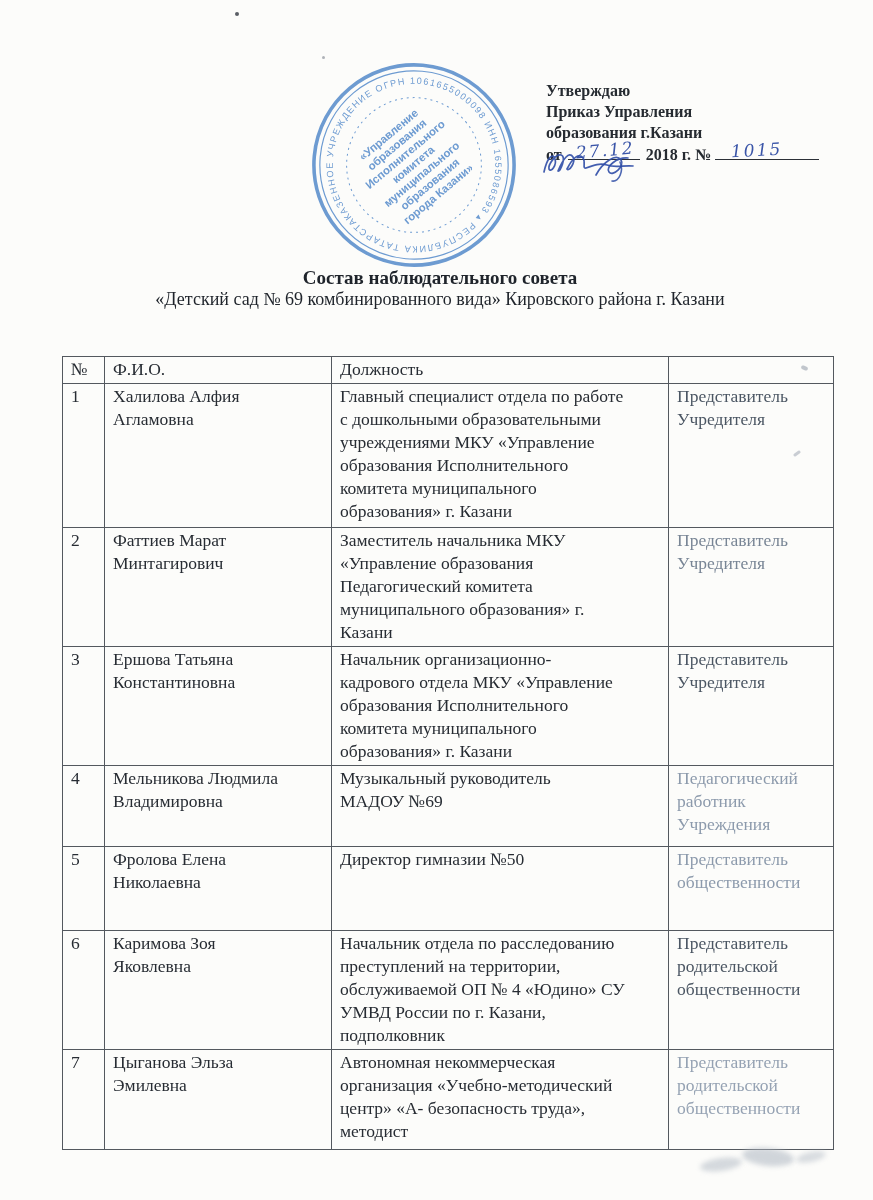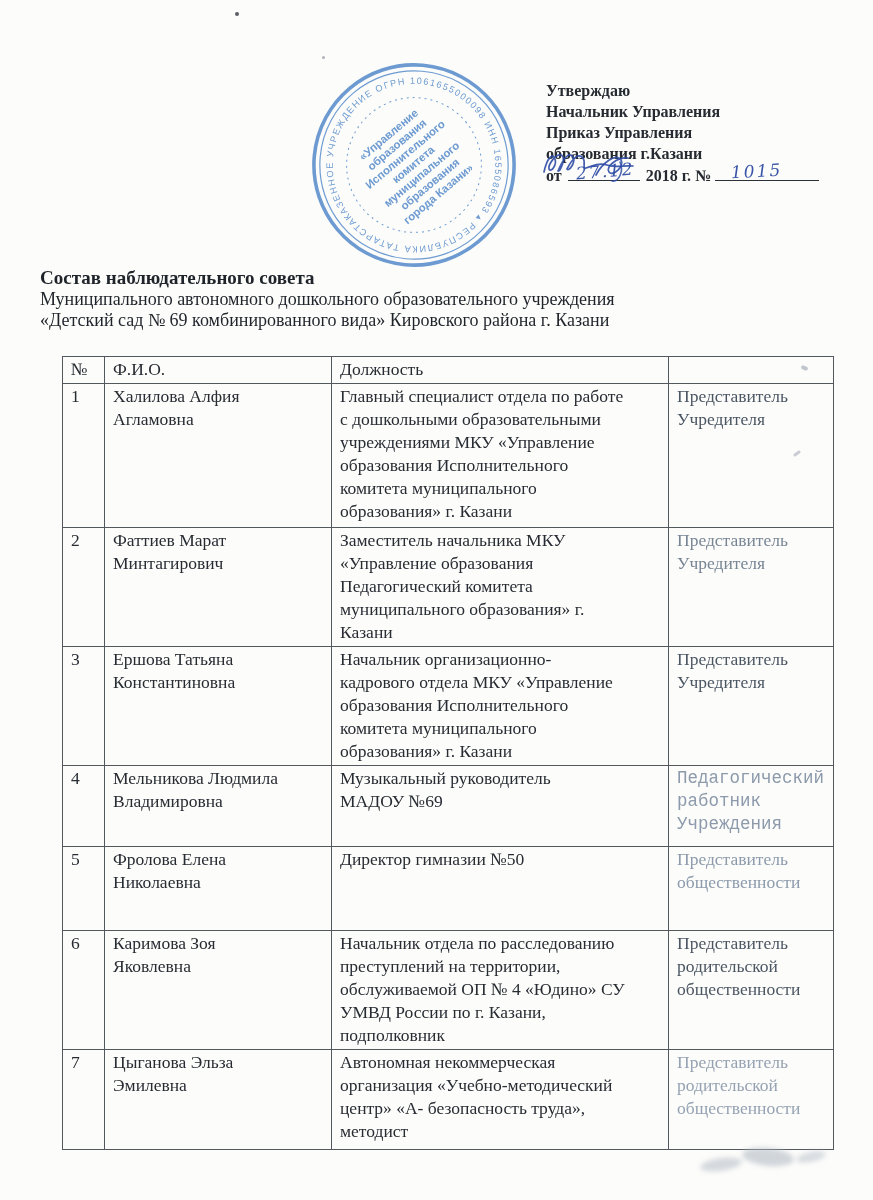--- a/index.html
+++ b/index.html
@@ -17,21 +17,21 @@
   .handwritten{position:absolute;left:8px;bottom:-2px;font-weight:normal;font-style:italic;
                color:#3a55a8;font-size:17px;letter-spacing:2px;transform:rotate(-5deg);
                font-family:"DejaVu Serif",serif;white-space:nowrap;}
   .num-blank .handwritten{transform:rotate(-3deg);left:16px;}
   .signature-svg{position:absolute;left:-6px;top:62px;pointer-events:none;}
 
   
   .stamp{position:absolute;left:305px;top:56px;width:218px;height:218px;}
 
   
-  .title-block{position:absolute;left:40px;top:267px;width:800px;
+  .title-block{position:absolute;left:40px;top:267px;width:800px;text-align:center;
                color:#1f242b;font-size:18px;line-height:21.5px;}
   .title-line1{font-weight:bold;font-size:19px;}
 
   
   table.doc{position:absolute;left:62px;top:356px;width:771px;border-collapse:collapse;
             table-layout:fixed;font-size:17.5px;line-height:23px;color:#272c33;}
   table.doc col.c-num{width:42px;}
   table.doc col.c-name{width:227px;}
   table.doc col.c-pos{width:337px;}
   table.doc col.c-role{width:165px;}
@@ -40,21 +40,21 @@
   table.doc thead tr{height:27px;}
   table.doc tbody tr:nth-child(1){height:144px;}
   table.doc tbody tr:nth-child(2){height:114px;}
   table.doc tbody tr:nth-child(3){height:116px;}
   table.doc tbody tr:nth-child(4){height:81px;}
   table.doc tbody tr:nth-child(5){height:84px;}
   table.doc tbody tr:nth-child(6){height:115px;}
   table.doc tbody tr:nth-child(7){height:100px;}
   td.role{color:#4b5663;}
   tbody tr:nth-child(2) td.role{color:#788595;}
-  tbody tr:nth-child(4) td.role{color:#8c9aac;font-family:Liberation Mono, monospace;}
+  tbody tr:nth-child(4) td.role{color:#8c9aac;}
   tbody tr:nth-child(5) td.role{color:#8c9aac;}
   tbody tr:nth-child(7) td.role{color:#95a2b3;}
 
   
   .speck{position:absolute;border-radius:50%;}
   .speck1{left:235px;top:12px;width:4px;height:4px;background:#3d424a;opacity:.85;}
   .speck2{left:322px;top:56px;width:3px;height:3px;background:#8d939b;opacity:.7;}
   .speck3{left:801px;top:366px;width:7px;height:4px;background:#9aa2ad;opacity:.6;border-radius:2px;transform:rotate(20deg);}
   .speck4{left:793px;top:452px;width:8px;height:3px;background:#a6aeb9;opacity:.6;border-radius:2px;transform:rotate(-35deg);}
   .smudge{position:absolute;background:#b4bcc6;border-radius:50%;filter:blur(2.5px);}
@@ -85,37 +85,35 @@
         <text x="110" y="113">комитета</text>
         <text x="110" y="126">муниципального</text>
         <text x="110" y="139">образования</text>
         <text x="110" y="152">города Казани»</text>
       </g>
     </g>
   </svg>
 
   <div class="approval">
     <div class="row">Утверждаю</div>
-    <div class="row">Начальник Управления</div>
     <div class="row">Приказ Управления</div>
     <div class="row">образования г.Казани</div>
     <div class="row">
       <span>от</span><span class="blank date-blank"><span class="handwritten">27.12</span></span><span>2018 г. №</span><span class="blank num-blank"><span class="handwritten">1015</span></span>
     </div>
 
     <svg class="signature-svg" width="120" height="46" viewBox="0 0 120 46">
       <path d="M4,30 C7,16 13,10 15,17 C17,23 11,31 9,27 C8,23 15,12 21,13 C27,14 20,31 18,29 C23,17 29,9 33,15 C36,20 29,30 27,27 C33,15 39,11 43,16 C46,20 42,27 46,26 C54,23 60,21 67,23 C75,26 84,23 93,24" fill="none" stroke="#2f4da6" stroke-width="1.7" stroke-linecap="round" opacity="0.9"></path>
       <path d="M56,33 C63,20 76,11 81,18 C85,24 73,35 69,30 C65,25 77,15 88,16" fill="none" stroke="#2f4da6" stroke-width="1.7" stroke-linecap="round" opacity="0.9"></path>
       <path d="M80,20 C84,29 79,40 72,39" fill="none" stroke="#2f4da6" stroke-width="1.6" stroke-linecap="round" opacity="0.85"></path>
     </svg>
   </div>
 
   <div class="title-block">
     <div class="title-line1">Состав наблюдательного совета</div>
-    <div>Муниципального автономного дошкольного образовательного учреждения</div>
     <div>«Детский сад № 69 комбинированного вида» Кировского района г. Казани</div>
   </div>
 
   <table class="doc">
     <colgroup>
       <col class="c-num">
         <col class="c-name">
         <col class="c-pos">
         <col class="c-role">
     </colgroup>

